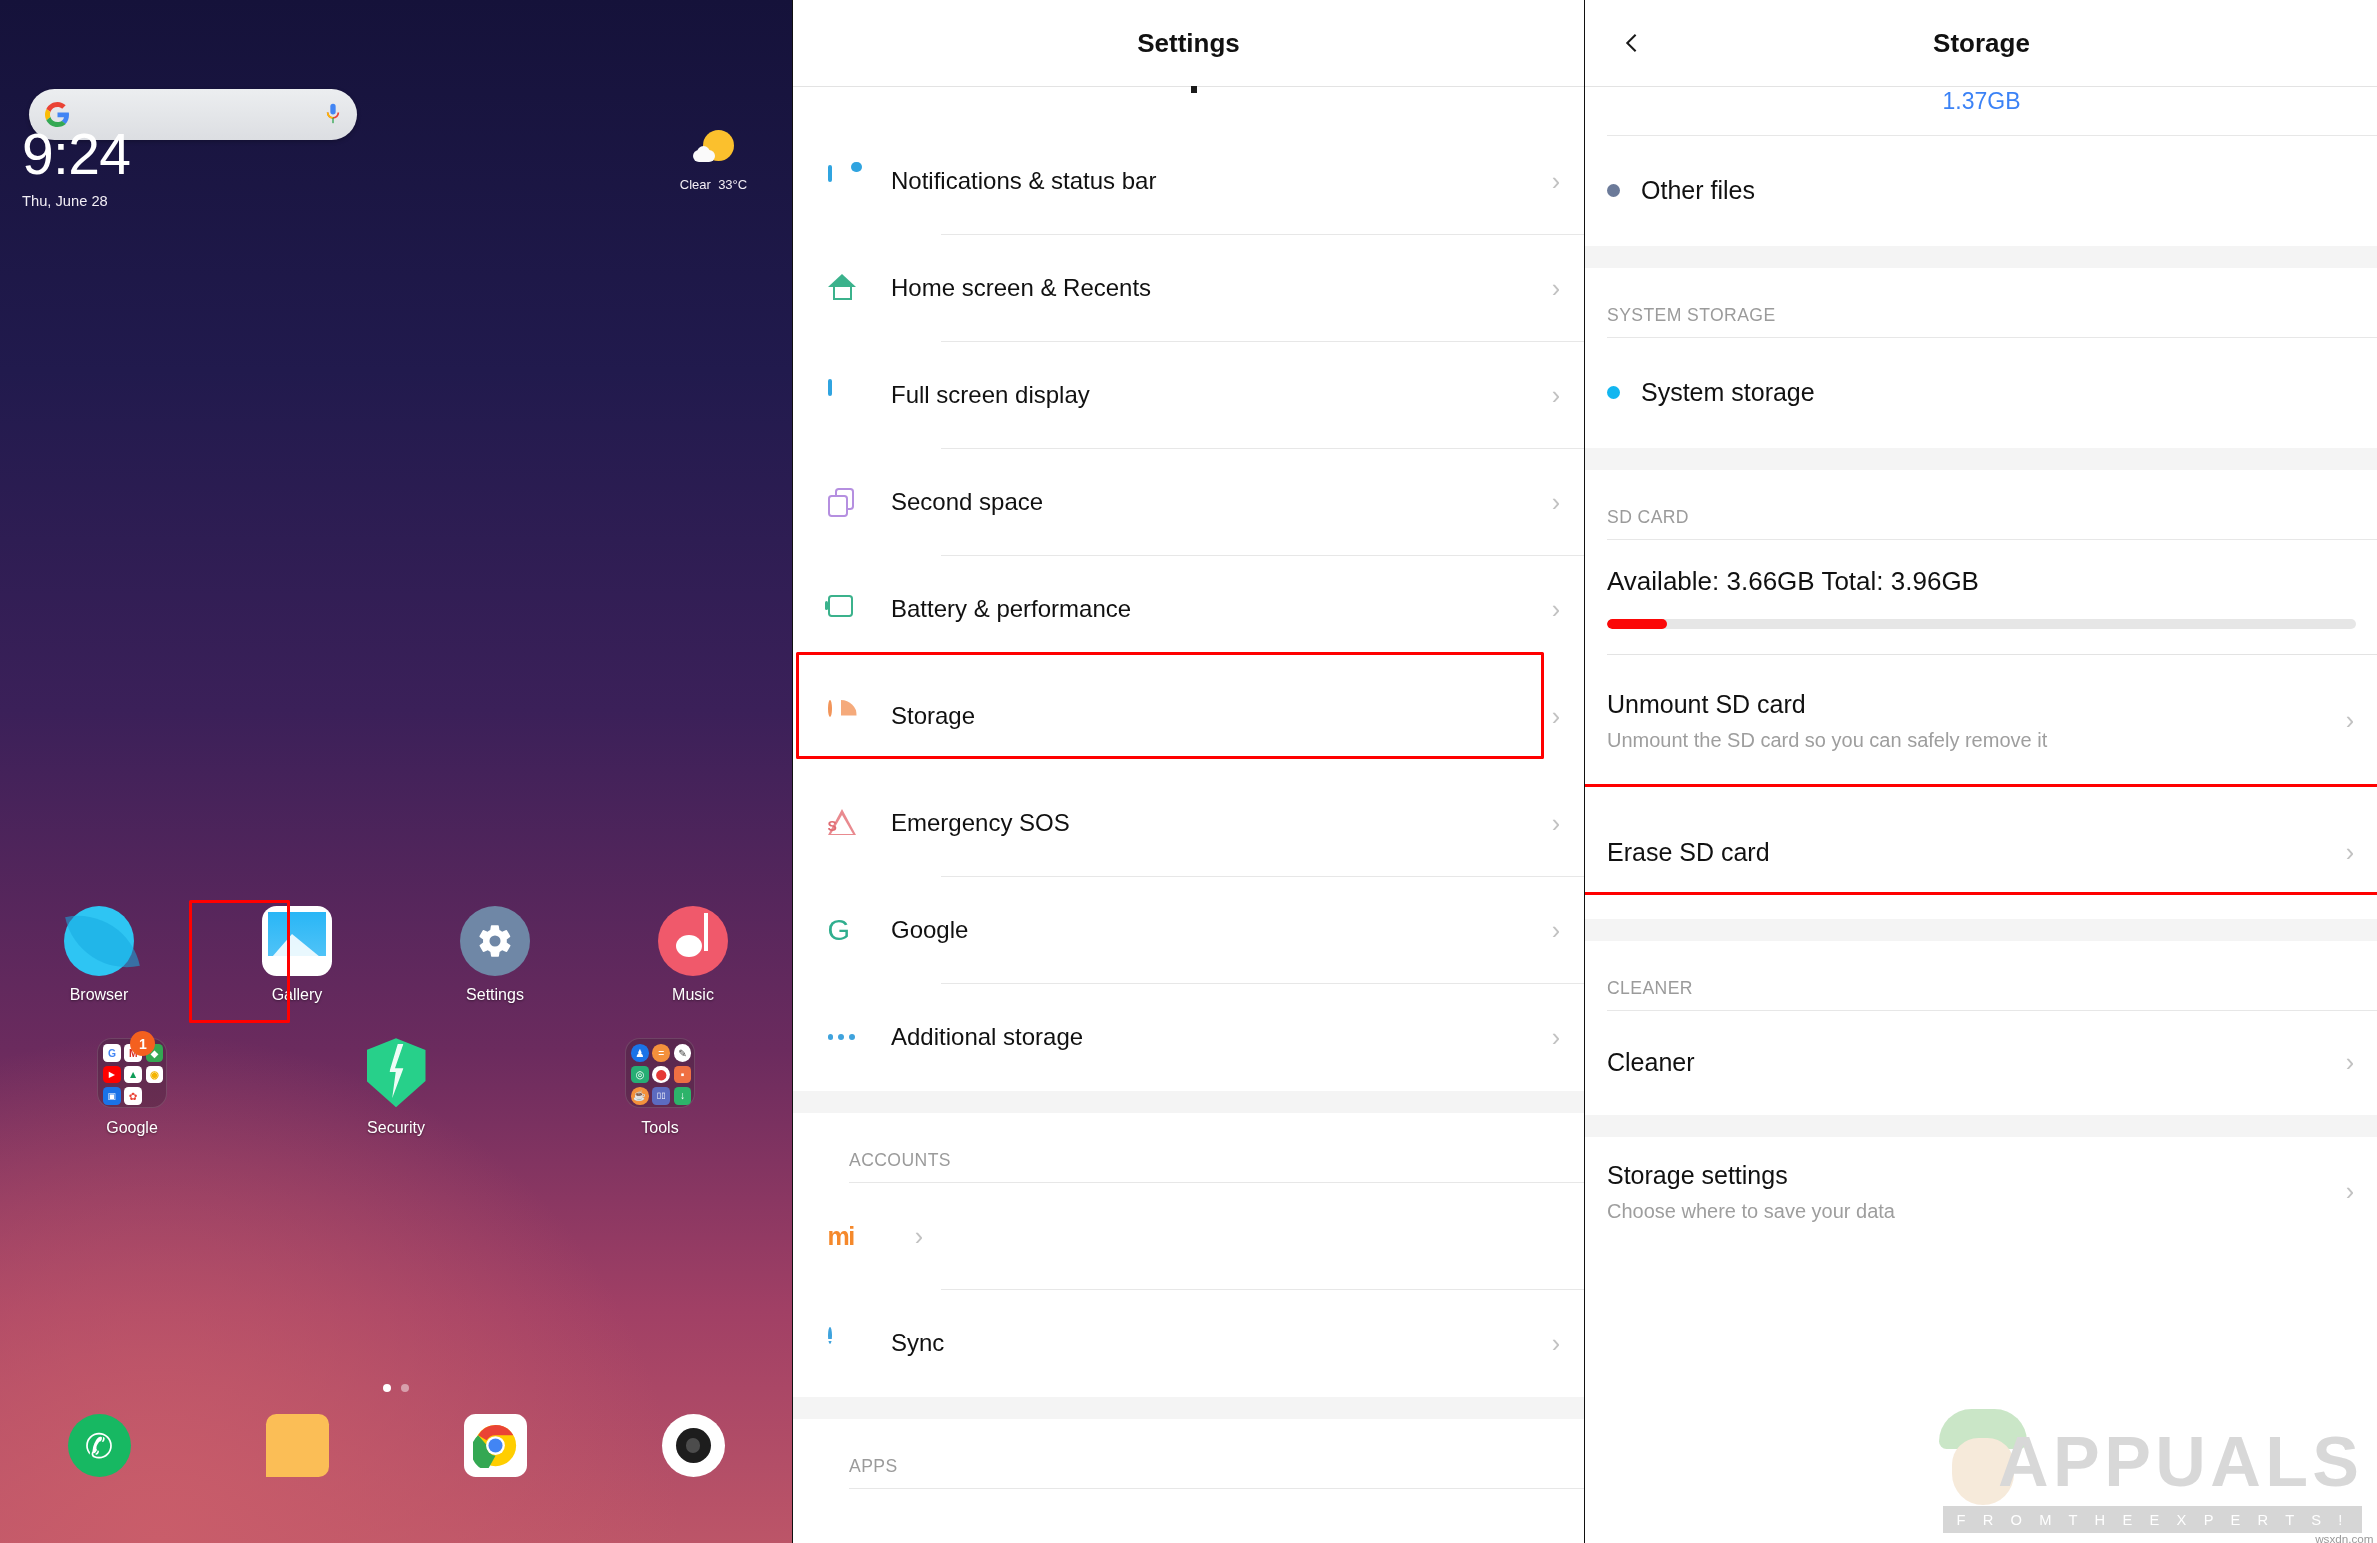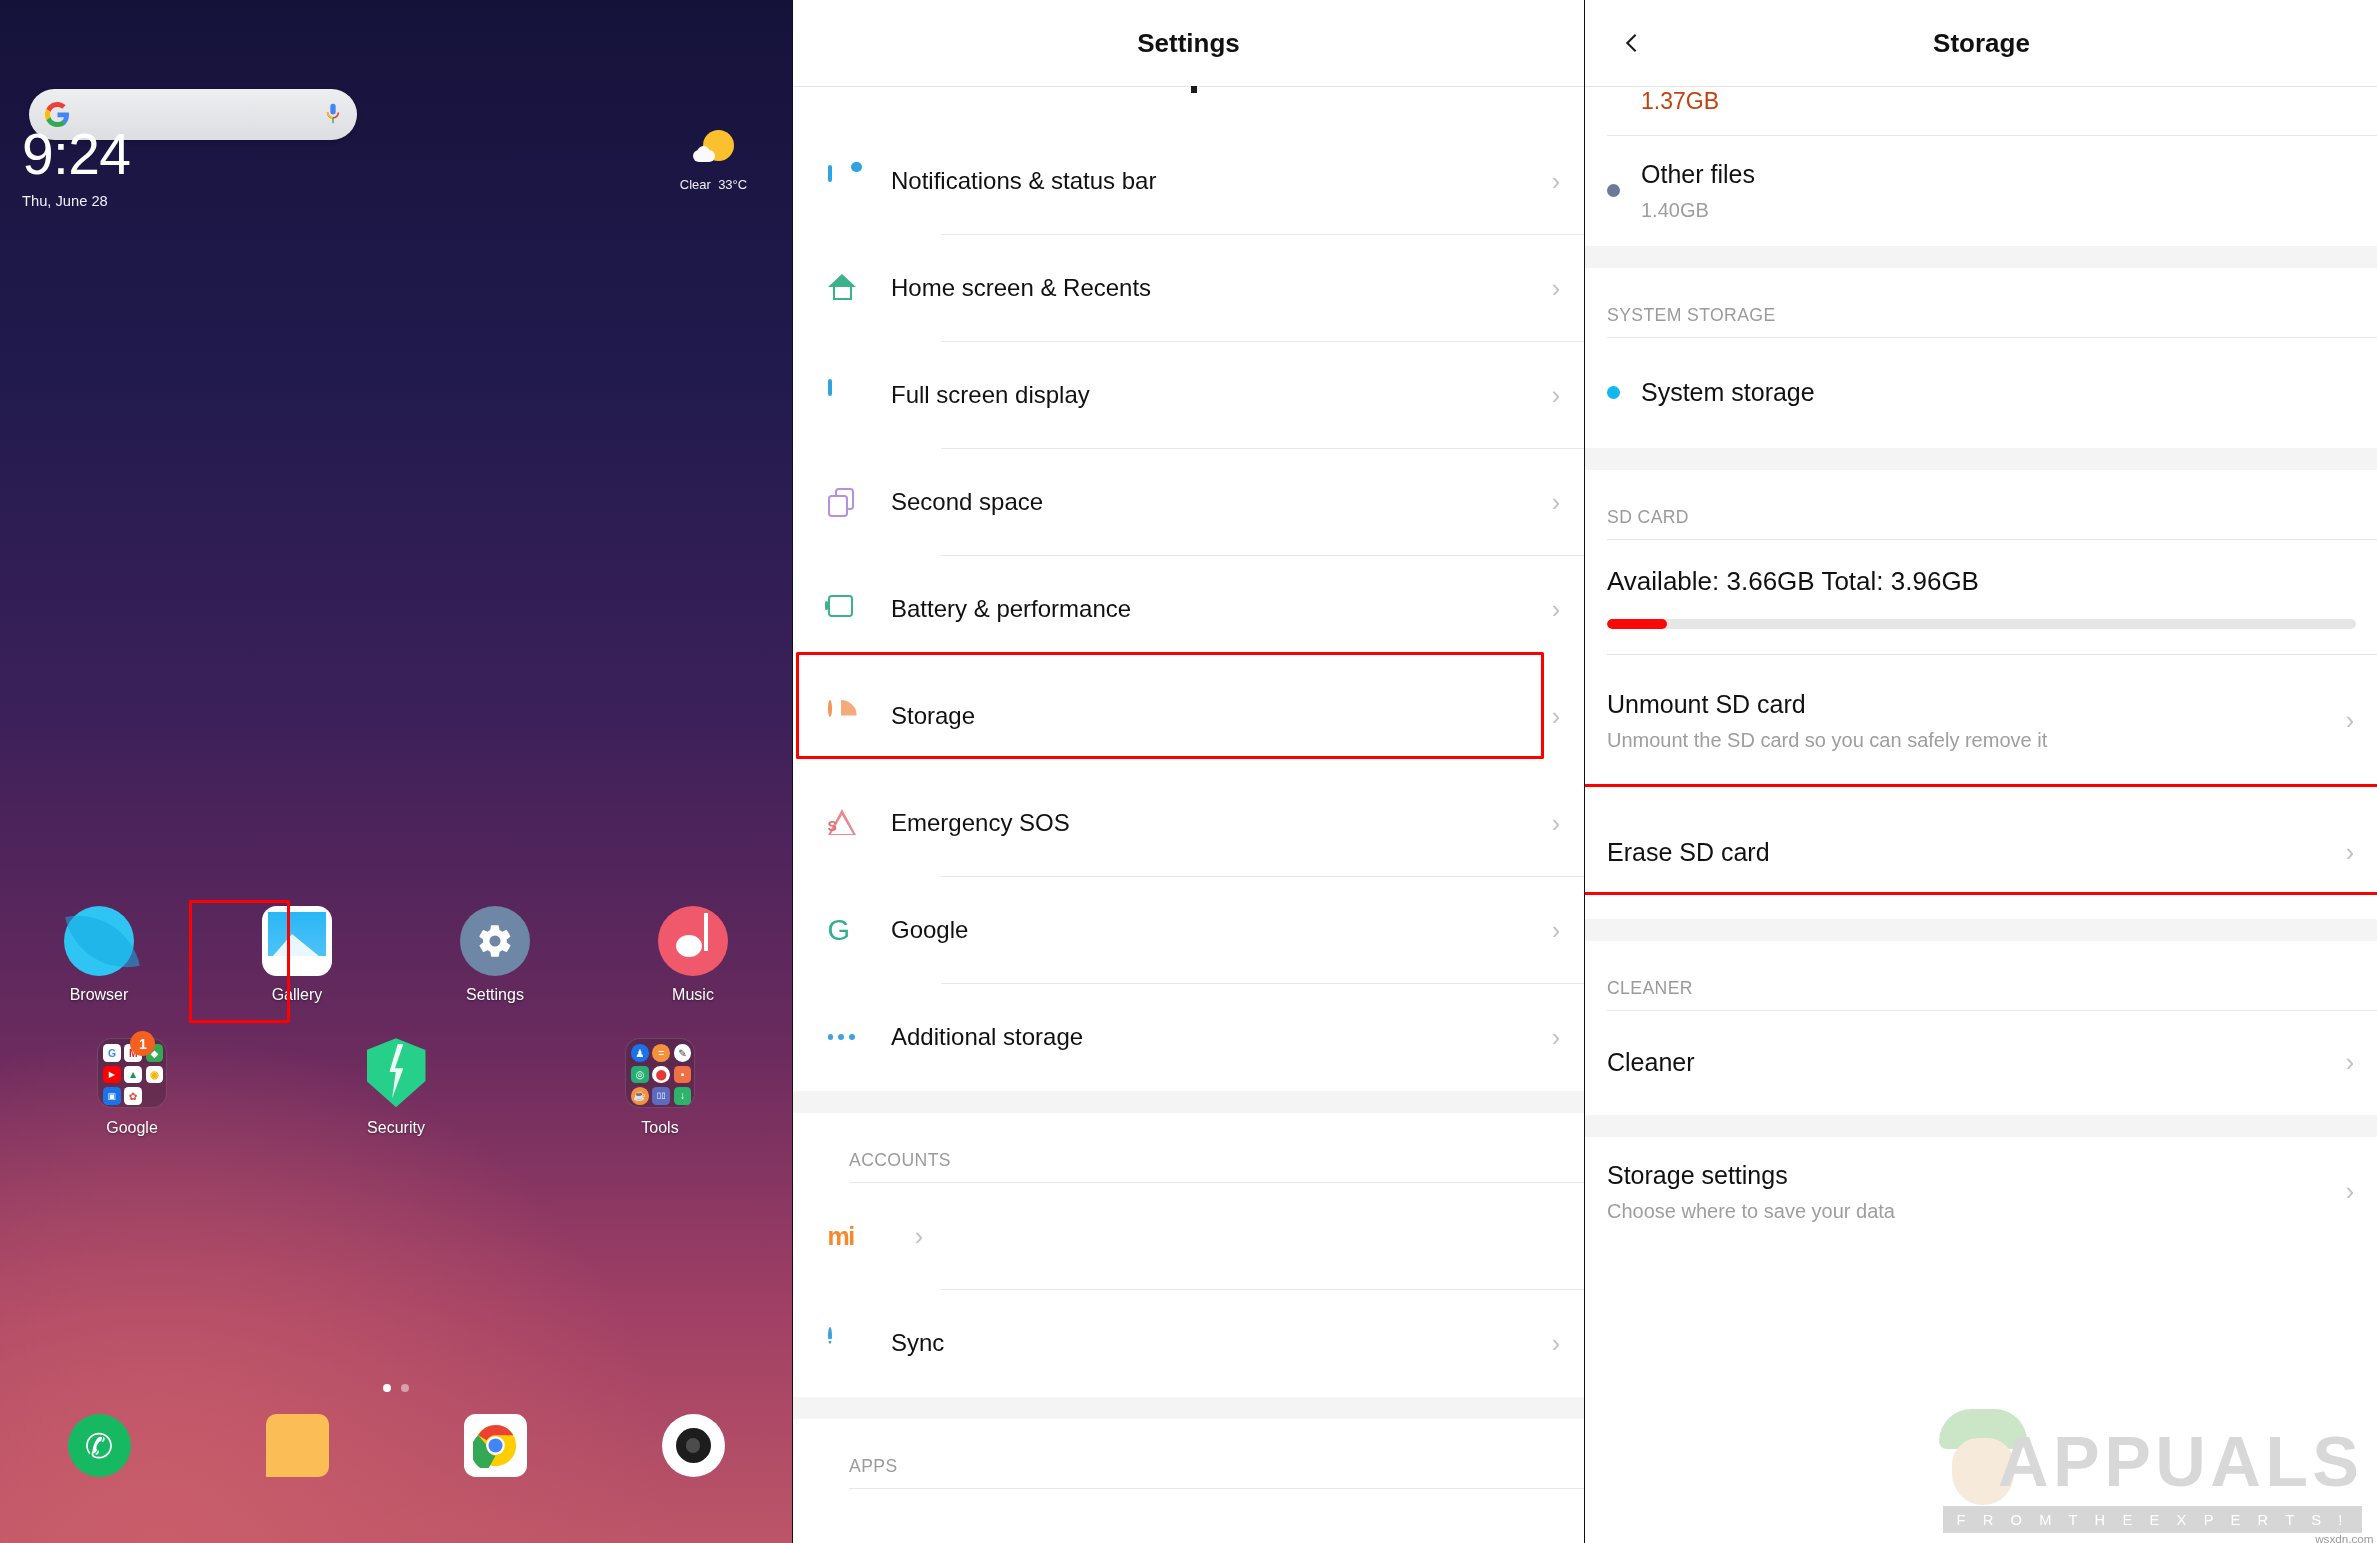--- a/index.html
+++ b/index.html
@@ -142,21 +142,21 @@
   .i-sync::after { content:""; position:absolute; left:-1.5px; top:10.3px; width:10.3px; height:2.2px; background:#fff; }
 
   
   .srow { position:relative; padding:0 0 0 0; }
   .srow-inner { display:flex; align-items:center; min-height:110px; padding:16px 0; }
   .bullet-col { width:56px; flex:0 0 56px; display:flex; justify-content:center; align-items:center; }
   .bullet { width:13px; height:13px; border-radius:50%; }
   .sbody { flex:1; }
   .sbody .t { font-size:25px; color:#111; line-height:1.25; }
   .sbody .sub { font-size:20px; color:#9e9e9e; margin-top:7.3px; line-height:1.3; padding-right:29px; }
-  .sbody .t.small { font-size:23px; color:#c2410c; }
+  .sbody .t.small { font-size:23px; color:#3b82f6;text-align:center; }
   .schev { width:56px; flex:0 0 56px; display:flex; align-items:center; justify-content:center;
            color:#c2c2c2; font-size:25px; }
   .ssep { position:absolute; left:22px; right:0; bottom:0; height:0.7px; background:#e7e7e7; }
   .sdcard-head { padding:26px 22px 0 22px; }
   .sd-title { font-size:26px; color:#111; }
   .bar { margin:22px 0 25px 0; height:10.3px; border-radius:5.1px; background:#e6e6e6; overflow:hidden; }
   .bar .fill { height:100%; background:#fb0808; border-radius:5.1px; }
 
   
   .wm { position:absolute; right:7.3px; bottom:6px; width:557px; height:132px; pointer-events:none;
@@ -467,21 +467,20 @@
       <div class="ssep"></div>
     </div>
 
     <div class="srow">
       <div class="srow-inner">
         <div class="bullet-col">
           <span class="bullet" style="background:#6b7a99"></span>
         </div>
         <div class="sbody">
           <div class="t">Other files</div>
-          <div class="sub">1.40GB</div>
         </div>
         <div class="schev"></div>
       </div>
     </div>
 
     <div class="grp"></div>
 
     <div class="grp-hdr" style="padding-left:22px">
       <span>SYSTEM STORAGE</span>
       <div class="sep" style="left:22px"></div>

